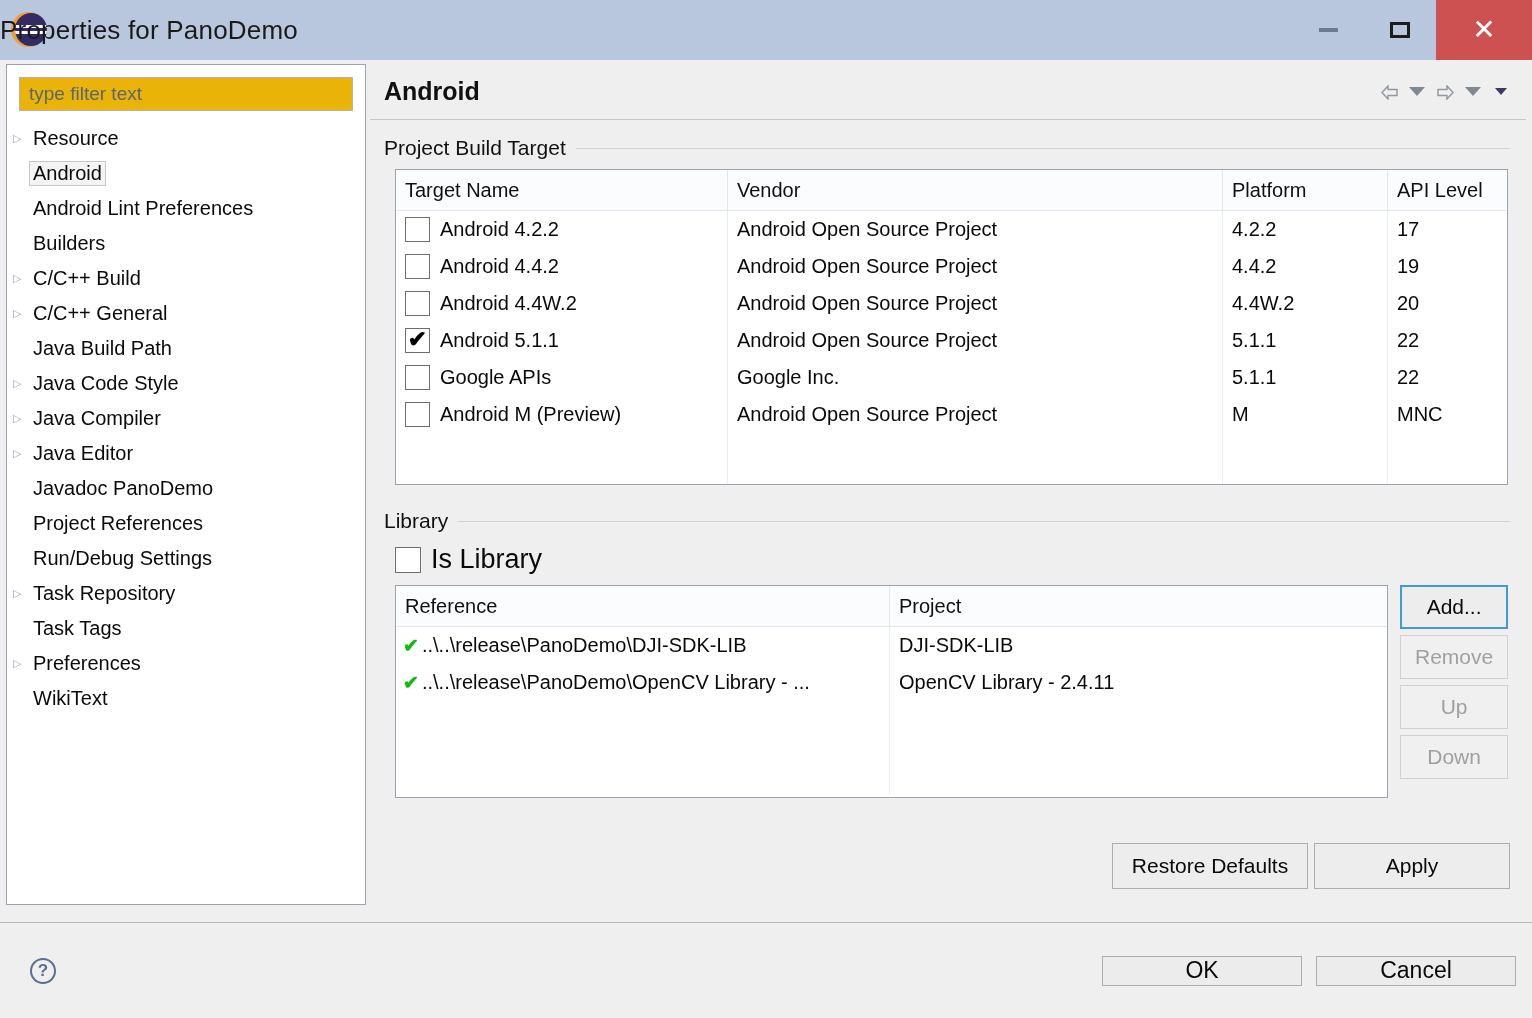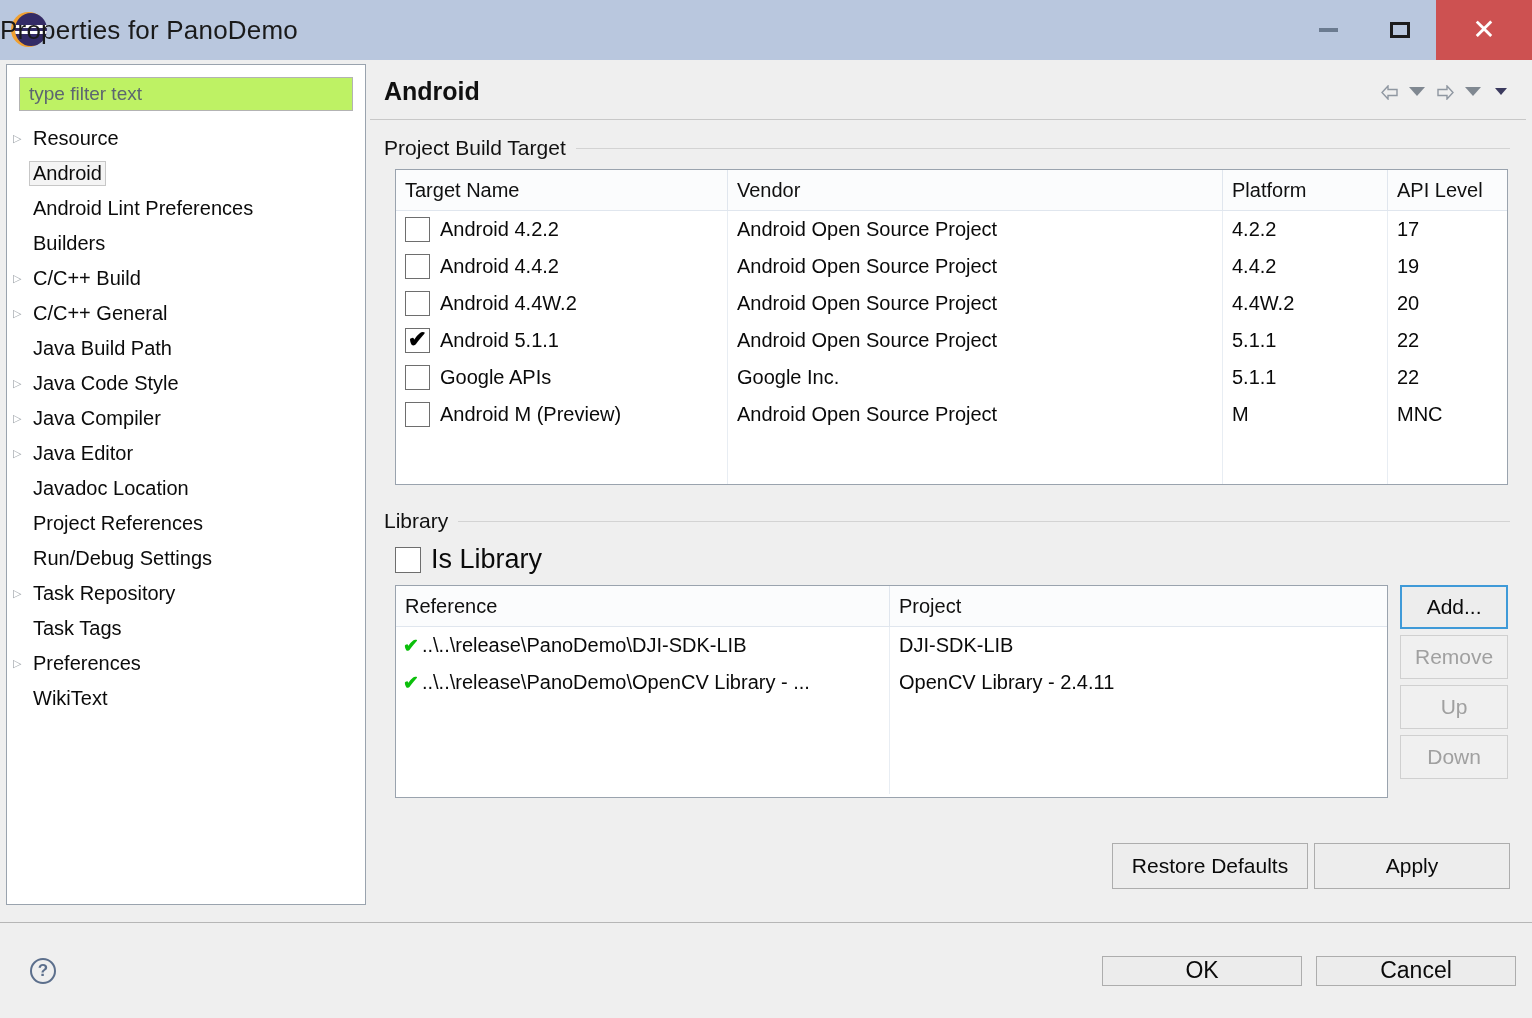--- a/index.html
+++ b/index.html
@@ -87,21 +87,21 @@
     margin-bottom: 0;
     height: 841px;
     padding: 0;
     display: flex; flex-direction: column;
     flex: 0 0 360px;
   }
   .filter-wrap { padding: 12px 12px 6px 12px; }
   .filter-input {
     width: 100%; height: 34px;
     border: 1px solid #b3b3b3;
-    background: #bef264;
+    background: #eab308;
     font-size: 19px;
     color: #4b5563;
     padding: 2px 9px;
     font-family: "Liberation Sans", sans-serif;
     outline: none;
   }
   .filter-input::placeholder { color: #5c6670; opacity: 1; }
   .tree { padding: 4px 0 0 0; overflow: hidden; }
   .tree-item {
     display: flex; align-items: center;
@@ -389,21 +389,21 @@
           <div class="tree-item">
             <span class="tree-arrow">▷</span>
             <span class="tree-label">Java Compiler</span>
           </div>
           <div class="tree-item">
             <span class="tree-arrow">▷</span>
             <span class="tree-label">Java Editor</span>
           </div>
           <div class="tree-item">
             <span class="tree-arrow"></span>
-            <span class="tree-label">Javadoc Location</span>
+            <span class="tree-label">Javadoc PanoDemo</span>
           </div>
           <div class="tree-item">
             <span class="tree-arrow"></span>
             <span class="tree-label">Project References</span>
           </div>
           <div class="tree-item">
             <span class="tree-arrow"></span>
             <span class="tree-label">Run/Debug Settings</span>
           </div>
           <div class="tree-item">

